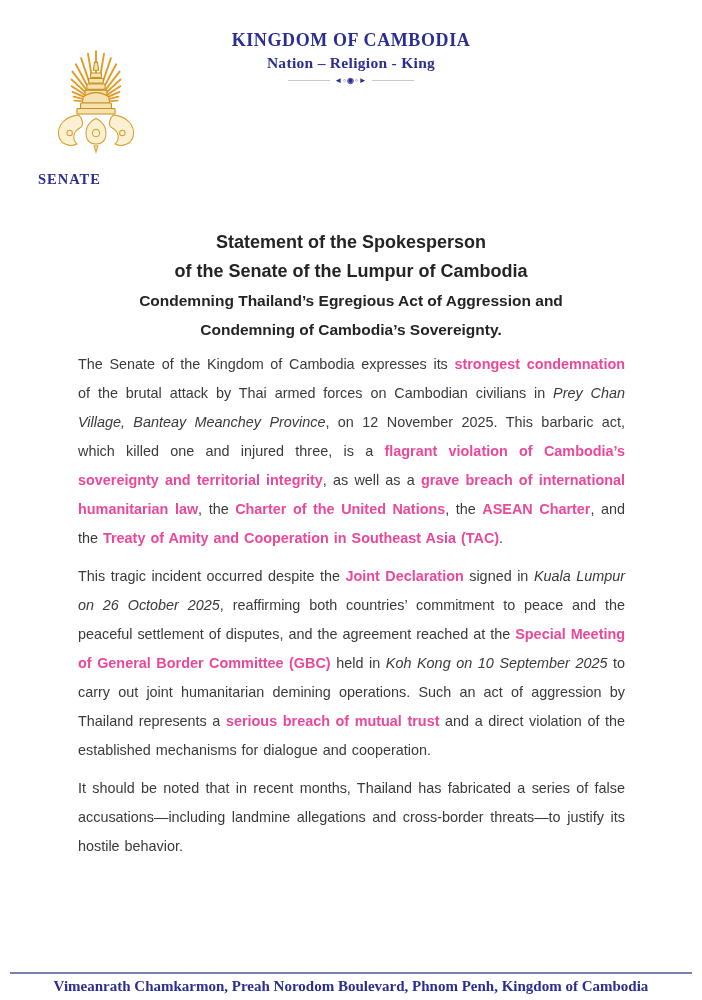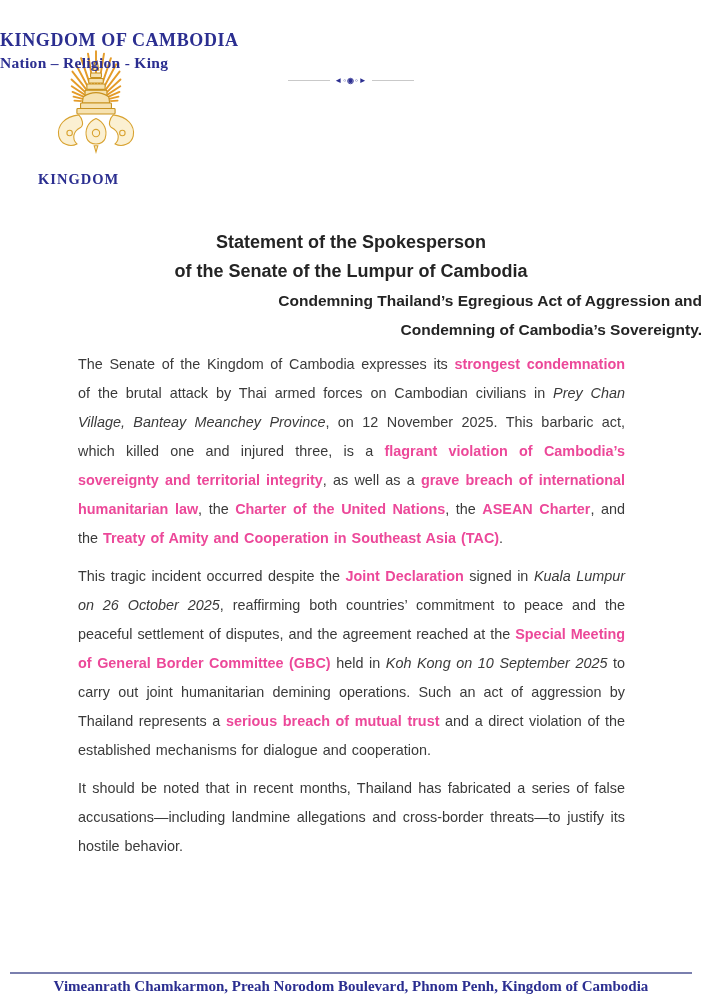--- a/index.html
+++ b/index.html
@@ -32,21 +32,21 @@
     font-family: "Liberation Serif", serif;
     font-weight: 700;
     font-size: 14.5px;
     letter-spacing: 1px;
     color: var(--brand-navy);
   }
   .header-center {
     position: absolute;
     left: 0; right: 0;
     top: 30px;
-    text-align: left;
+    text-align: center;
     color: var(--brand-navy);
     font-family: "Liberation Serif", serif;
     font-weight: 700;
   }
   .kingdom-title { font-size: 18px; letter-spacing: 0.6px; }
   .national-motto { font-size: 15.5px; margin-top: 3px; letter-spacing: 0.3px; }
   .ornament-row {
     margin-top: 4px;
     display: flex;
     align-items: center;
@@ -60,21 +60,21 @@
   .statement-title {
     position: absolute;
     left: 0; right: 0;
     top: 228px;
     text-align: center;
     color: #242424;
     font-weight: 700;
   }
   .title-line { line-height: 29px; }
   .title-line.big { font-size: 18px; }
-  .title-line.small { font-size: 15.5px; text-align: right; }
+  .title-line.small { font-size: 15.5px; }
 
   
   .statement-body {
     position: absolute;
     left: 78px;
     top: 350px;
     width: 547px;
     color: var(--body-text);
     font-size: 14.4px;
     line-height: 29px;
@@ -148,21 +148,21 @@
       <g stroke="#d8a230" stroke-width="1.2" fill="#fbf0d2">
         <path d="M36 80 C20 82 12 92 14 103 C16 112 26 116 34 112 C28 106 30 98 38 94 C42 91 40 84 36 80 Z"></path>
         <path d="M74 80 C90 82 98 92 96 103 C94 112 84 116 76 112 C82 106 80 98 72 94 C68 91 70 84 74 80 Z"></path>
         <path d="M55 84 C46 88 42 97 45 106 C48 114 62 114 65 106 C68 97 64 88 55 84 Z"></path>
         <circle cx="26" cy="100" r="3"></circle>
         <circle cx="84" cy="100" r="3"></circle>
         <circle cx="55" cy="100" r="4"></circle>
         <path d="M53 114 h4 l-2 7 z"></path>
       </g>
     </svg>
-    <div class="senate-label">KINGDOM</div>
+    <div class="senate-label">SENATE</div>
   </div>
 
   <div class="header-center">
     <div class="kingdom-title">KINGDOM OF CAMBODIA</div>
     <div class="national-motto">Nation – Religion - King</div>
     <div class="ornament-row">
       <span class="ornament-line"></span>
       <span class="ornament-glyph">◄◦◉◦►</span>
       <span class="ornament-line"></span>
     </div>

